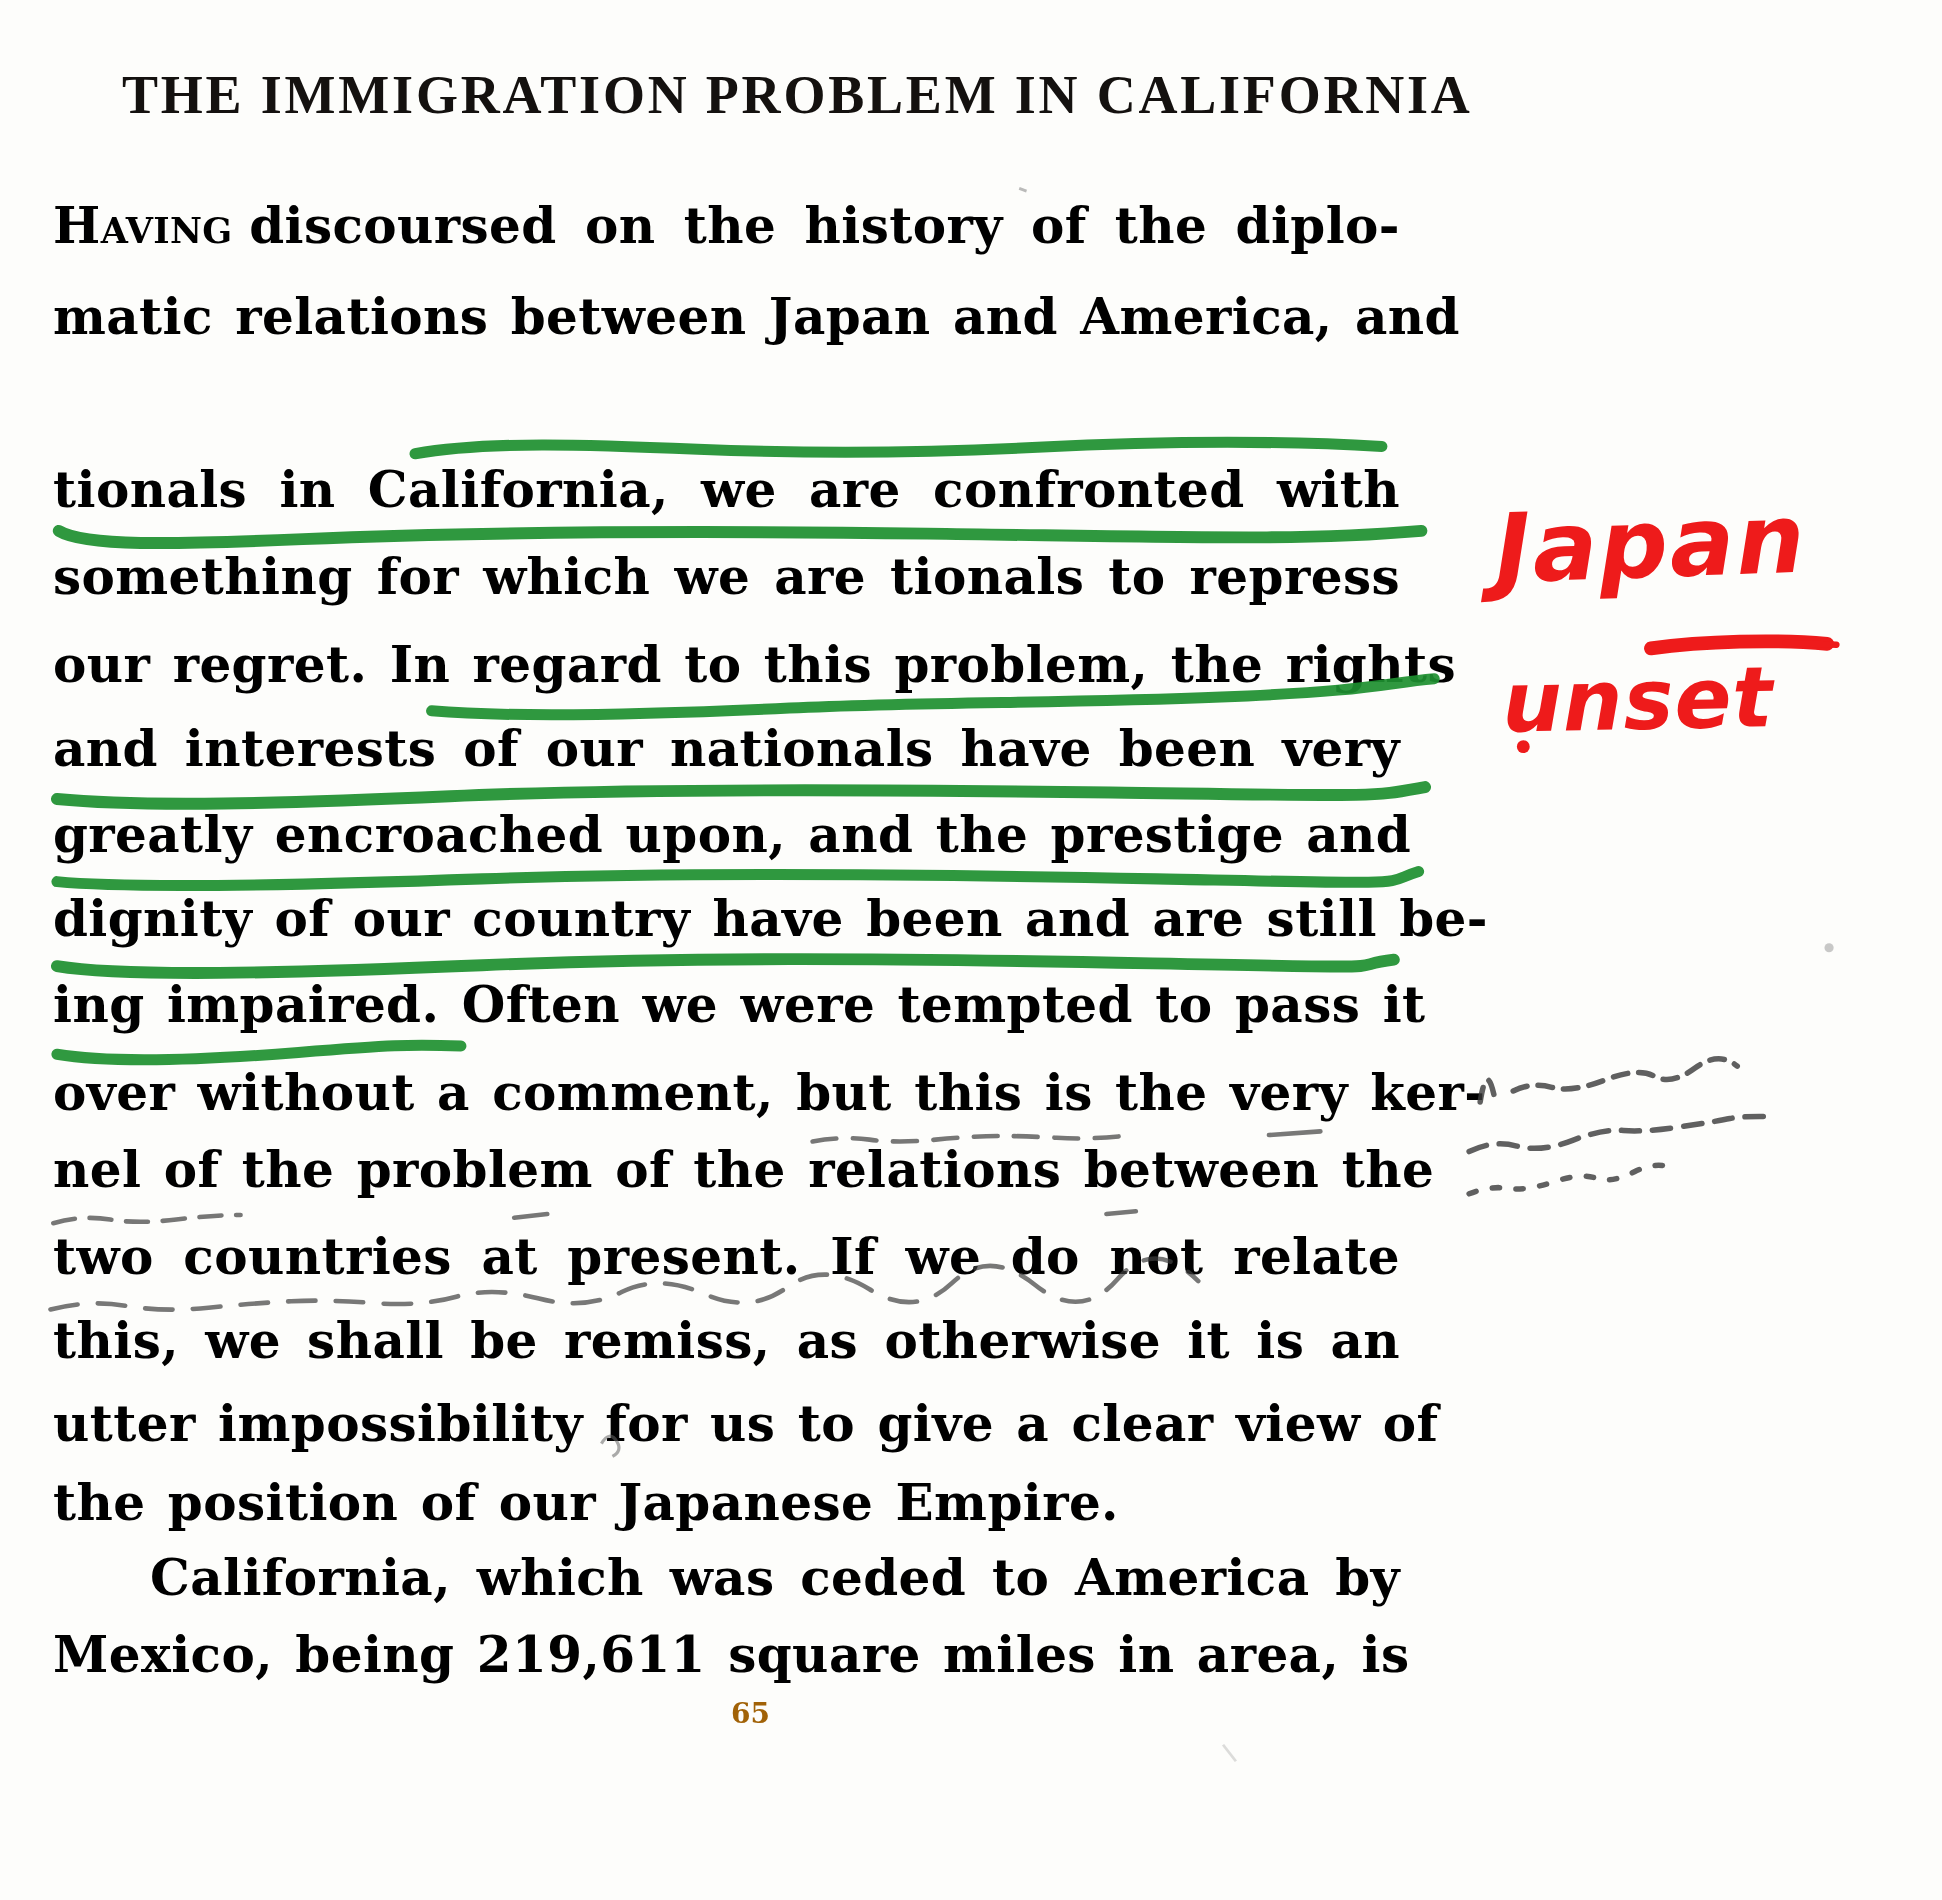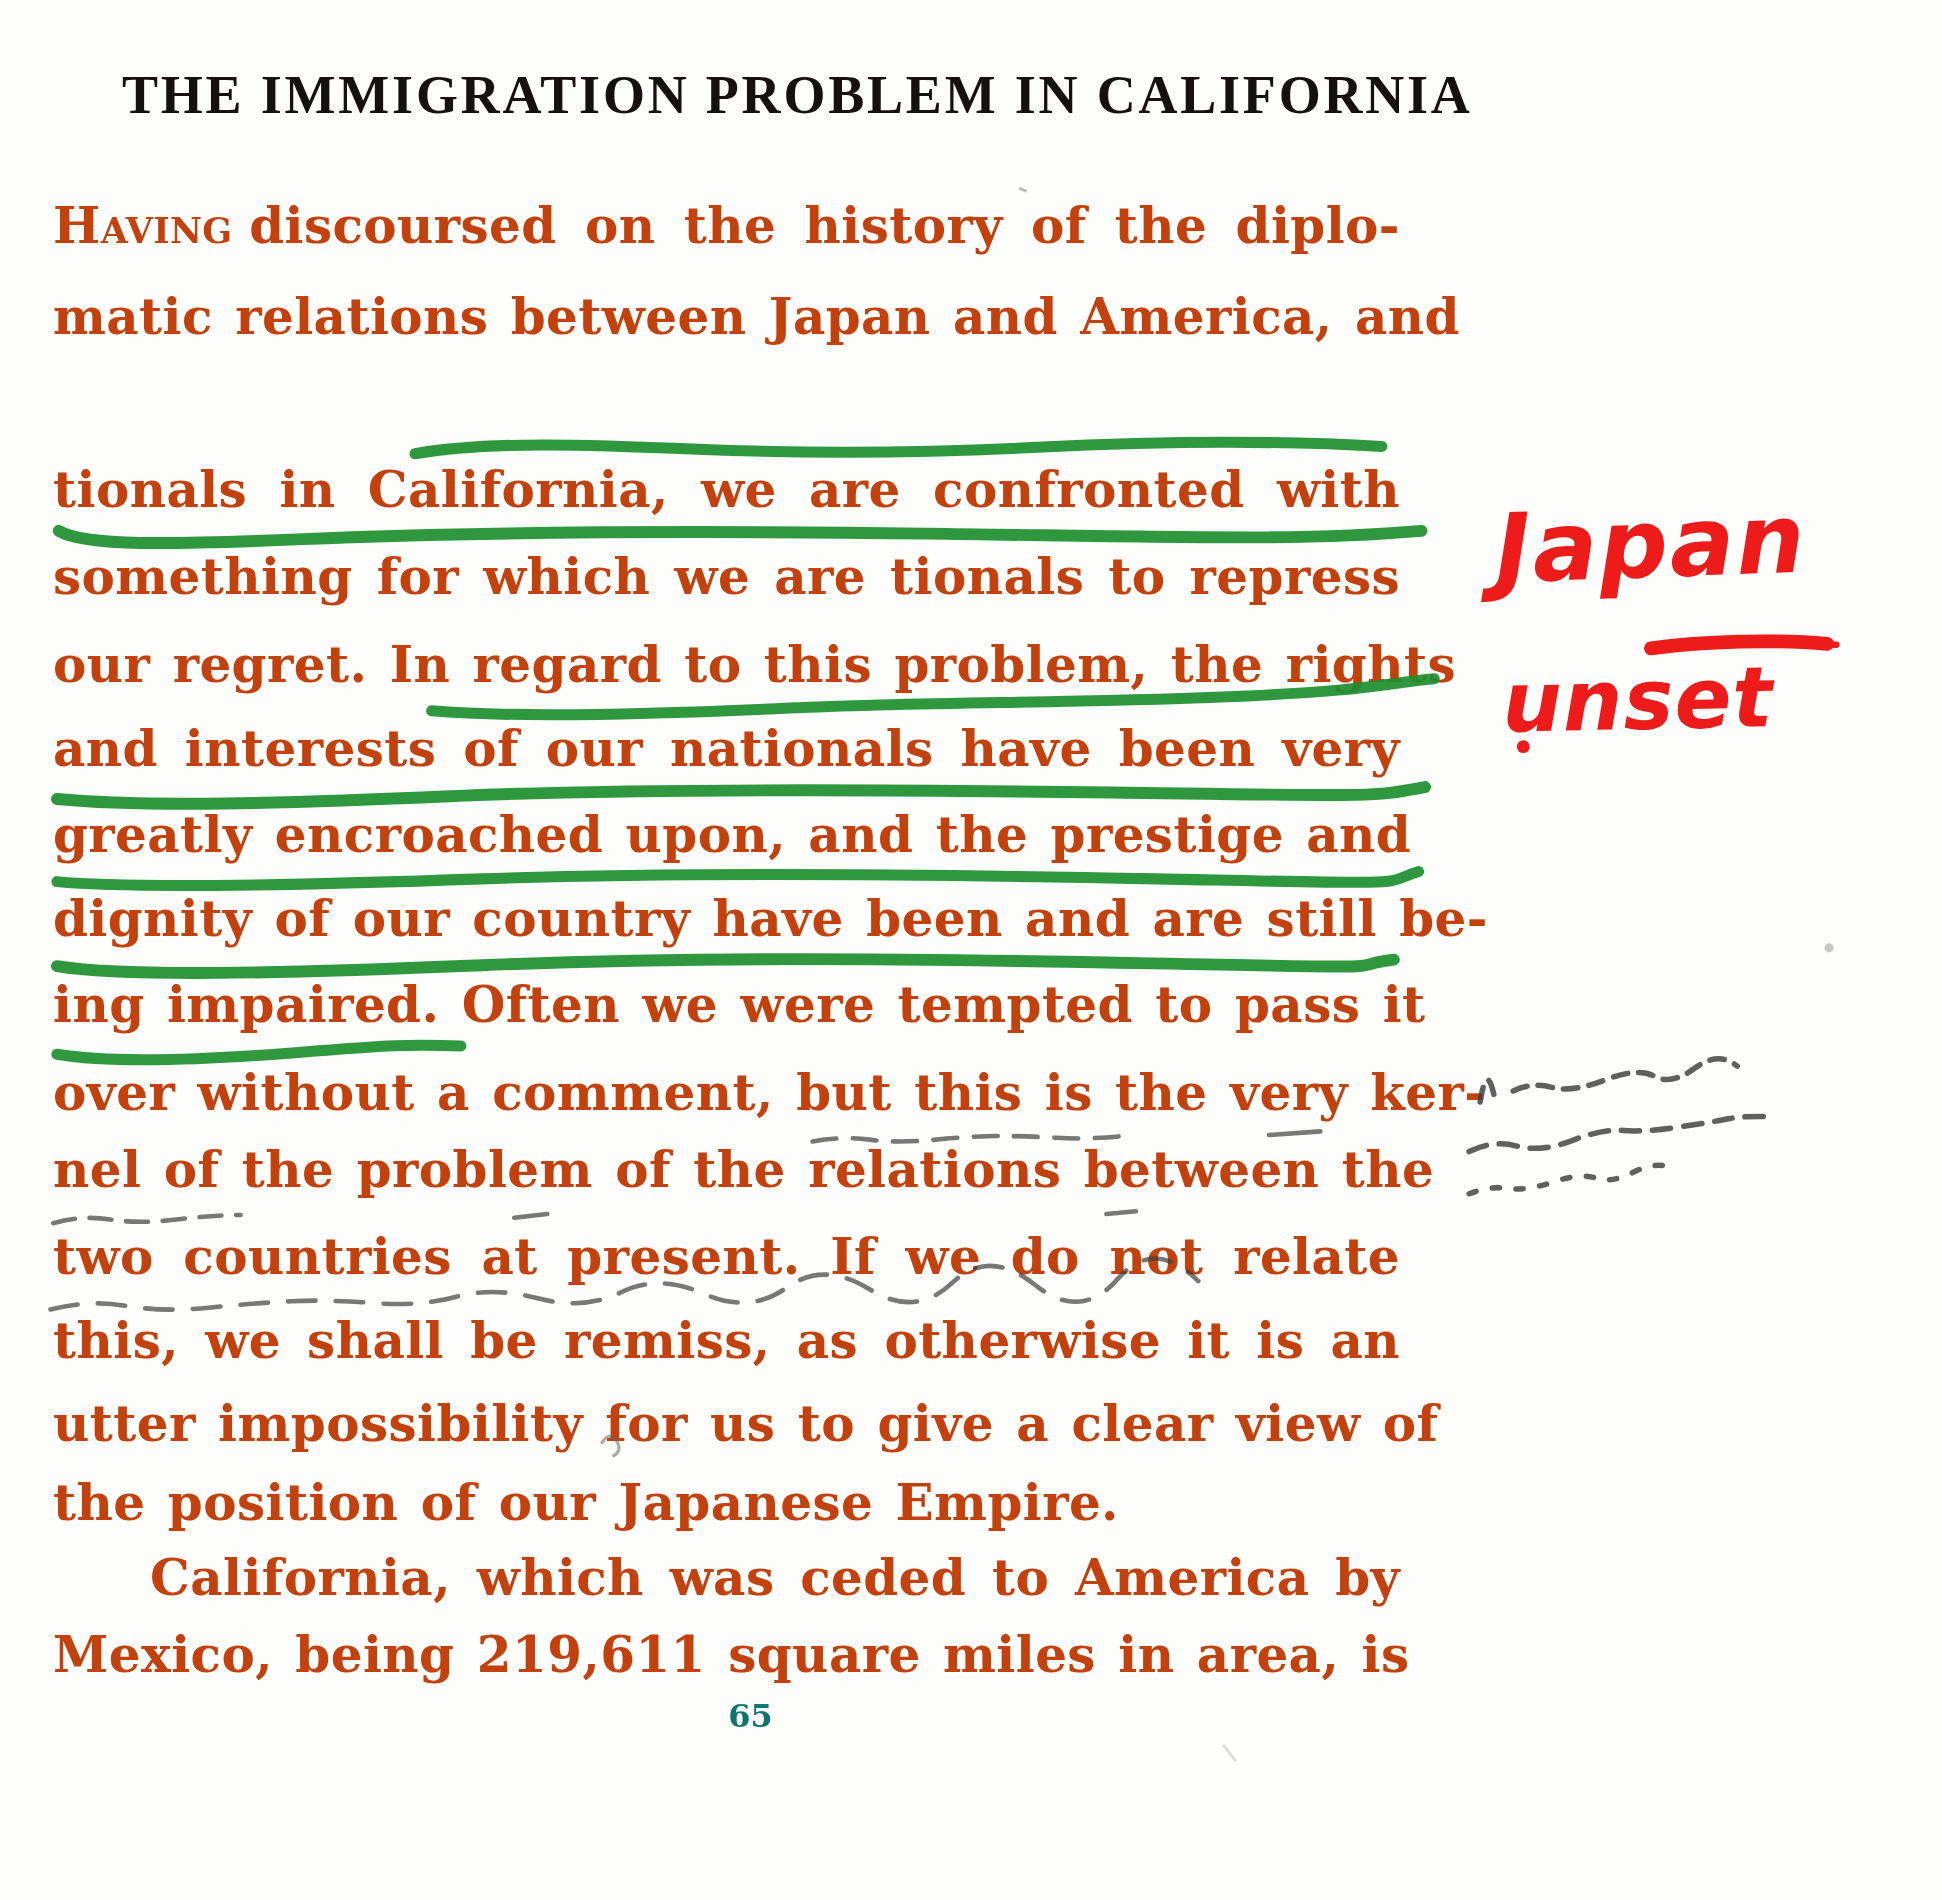--- a/index.html
+++ b/index.html
@@ -14,32 +14,32 @@
     position:absolute;left:122px;top:68px;
     font-family:"Liberation Serif",serif;
     font-weight:700;font-size:54px;line-height:1;
     letter-spacing:2.8px;color:#14110f;
     white-space:nowrap;
   }
   .bodyline{
     position:absolute;left:53px;width:1347px;height:84px;
     line-height:84px;
     font-family:"DejaVu Serif",serif;
-    font-weight:700;font-size:50px;color:#c2410c;
+    font-weight:700;font-size:50px;color:#000000;
     text-align:justify;text-align-last:justify;
     letter-spacing:0.4px;word-spacing:4.6px;
     box-sizing:border-box;
     white-space:nowrap;
   }
   .bodyline .lead{font-variant:small-caps;margin-right:16.5px;}
   .flush{text-align-last:left;}
   .indent{padding-left:97px;}
   .pageno{
     position:absolute;left:691px;top:1697px;width:119px;
-    text-align:center;font-weight:700;font-size:32px;color:#0f766e;
+    text-align:center;font-weight:700;font-size:28px;color:#a16207;
   }
   .rednote{
     position:absolute;color:#ee1b1b;
     font-family:"DejaVu Sans",sans-serif;
     font-style:italic;font-weight:700;line-height:1;
     white-space:nowrap;
   }
   .red-word-1{left:1495px;top:496px;font-size:96px;letter-spacing:1.8px;transform:rotate(-2deg);}
   .red-word-2{left:1502px;top:658px;font-size:84px;letter-spacing:0.9px;transform:rotate(-1.2deg);}
   .overlay{position:absolute;left:0;top:0;pointer-events:none;}

